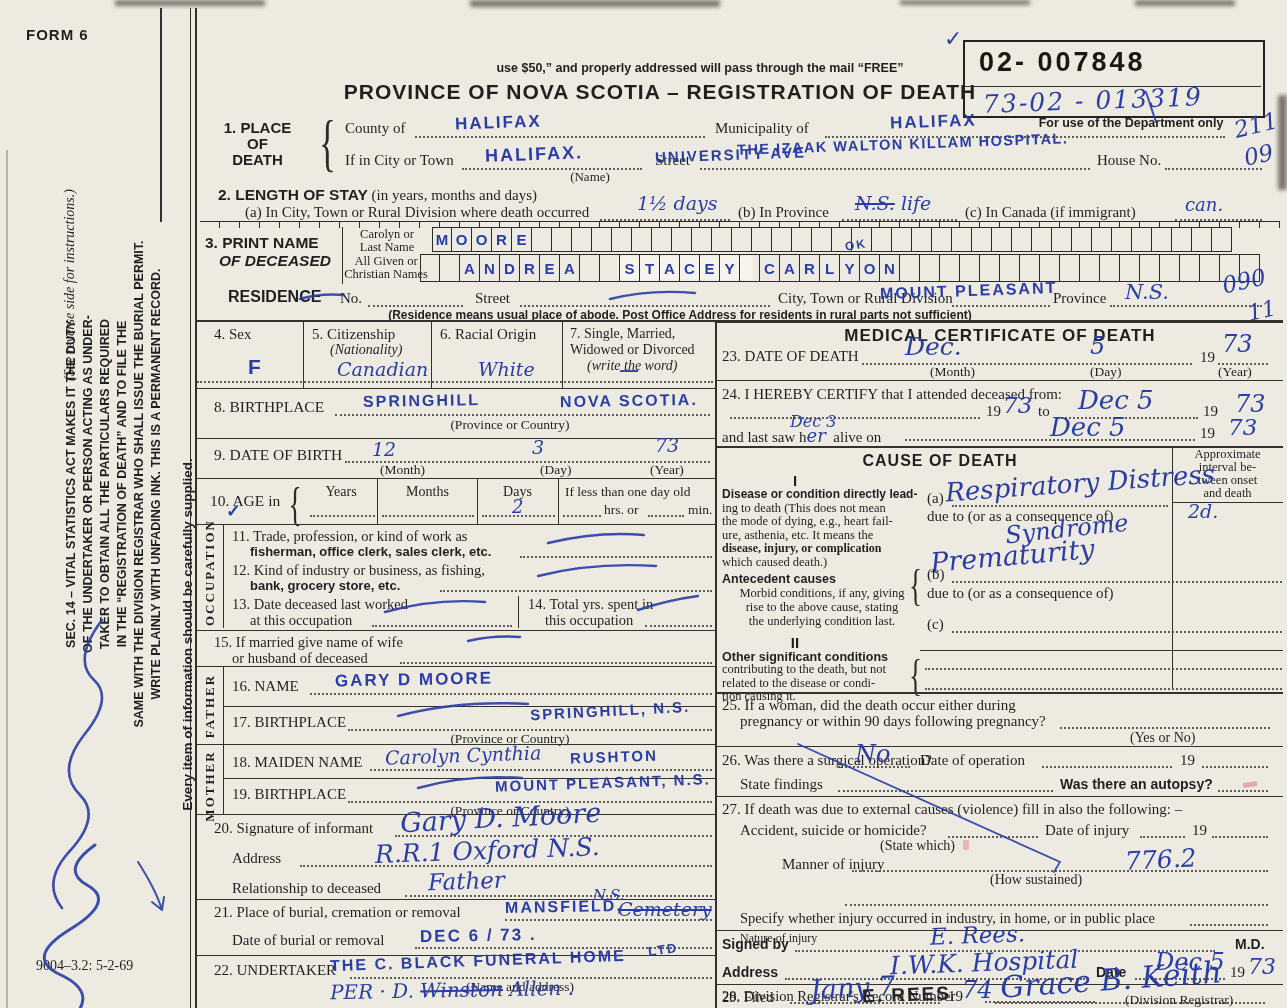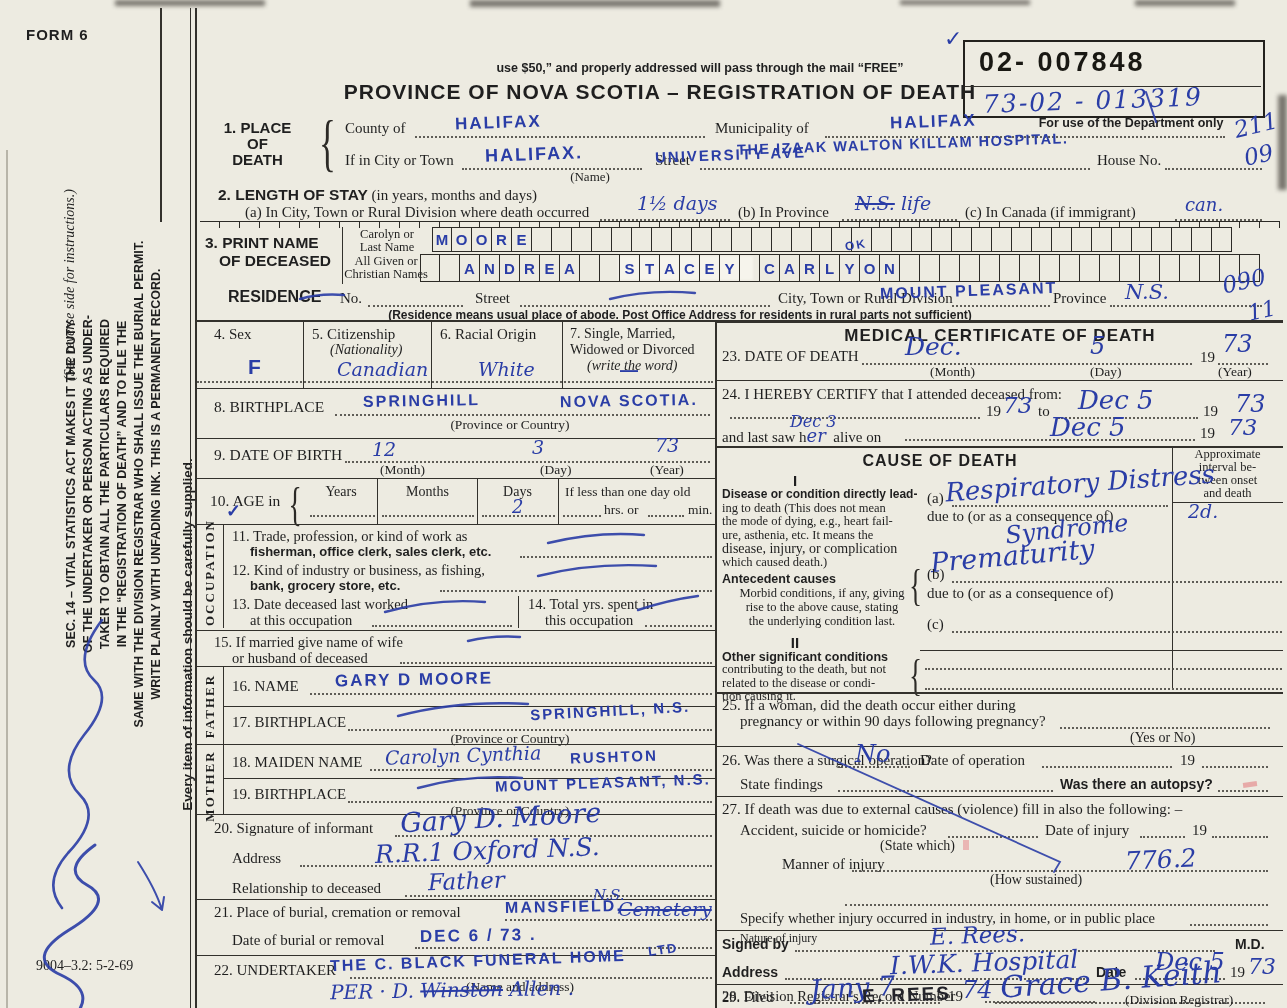--- a/index.html
+++ b/index.html
@@ -124,21 +124,21 @@
   </div>
   <div class="abs" style="left:965px;top:204px;font-size:15px;">(c) In Canada (if immigrant)</div>
   <div class="dot" style="left:1175px;top:219px;width:87px;"></div>
   <div class="hwc" style="left:1185px;top:194px;font-size:18px;">can.</div>
 
   <div class="abs" style="left:200px;top:221px;width:1080px;height:6px;border-top:1.6px solid #2c2a26;
               background:repeating-linear-gradient(90deg,transparent 0 18.6px,#2c2a26 18.6px 20px);"></div>
 
   <div class="abs sans b" style="left:205px;top:234px;font-size:15.5px;line-height:18px;">
     <div>3. PRINT NAME</div>
-    <div style="padding-left:14px;">OF DECEASED</div>
+    <div style="padding-left:14px;font-style:italic;">OF DECEASED</div>
   </div>
   <div class="vr" style="left:342px;top:227px;height:57px;border-left-width:1.4px;"></div>
   <div class="abs c" style="left:346px;top:228px;width:82px;font-size:12.5px;line-height:13px;">
     <div>Carolyn or</div>
     <div>Last Name</div>
   </div>
   <div class="abs c" style="left:340px;top:255px;width:92px;font-size:12.5px;line-height:13px;">
     <div>All Given or</div>
     <div>Christian Names</div>
   </div>
@@ -429,21 +429,21 @@
   </div>
   <div class="hr" style="left:1172px;top:502px;width:111px;border-top-width:1px;"></div>
   <div class="hwc" style="left:1188px;top:500px;font-size:19px;">2d.</div>
 
   <div class="abs sans b c" style="left:780px;top:472px;width:30px;font-size:15px;">I</div>
   <div class="abs sans b" style="left:722px;top:488px;width:200px;font-size:12px;line-height:13.5px;">
     <div>Disease or condition directly lead-</div>
     <div style="font-family:'Liberation Serif',serif;font-weight:normal;font-size:12.5px;">ing to death (This does not mean</div>
     <div style="font-family:'Liberation Serif',serif;font-weight:normal;font-size:12.5px;">the mode of dying, e.g., heart fail-</div>
     <div style="font-family:'Liberation Serif',serif;font-weight:normal;font-size:12.5px;">ure, asthenia, etc. It means the</div>
-    <div style="font-family:'Liberation Serif',serif;font-weight:normal;font-size:14px;">disease, injury, or complication</div>
+    <div style="font-family:'Liberation Serif',serif;font-weight:bold;font-size:12px;">disease, injury, or complication</div>
     <div style="font-family:'Liberation Serif',serif;font-weight:normal;font-size:12.5px;">which caused death.)</div>
   </div>
   <div class="abs sans b" style="left:722px;top:572px;font-size:12.5px;">Antecedent causes</div>
   <div class="abs" style="left:722px;top:586px;width:200px;font-size:12.5px;line-height:14px;text-align:center;">
     <div>Morbid conditions, if any, giving</div>
     <div>rise to the above cause, stating</div>
     <div>the underlying condition last.</div>
   </div>
   <div class="abs sans b c" style="left:780px;top:634px;width:30px;font-size:15px;">II</div>
   <div class="abs sans b" style="left:722px;top:650px;font-size:12.5px;">Other significant conditions</div>

